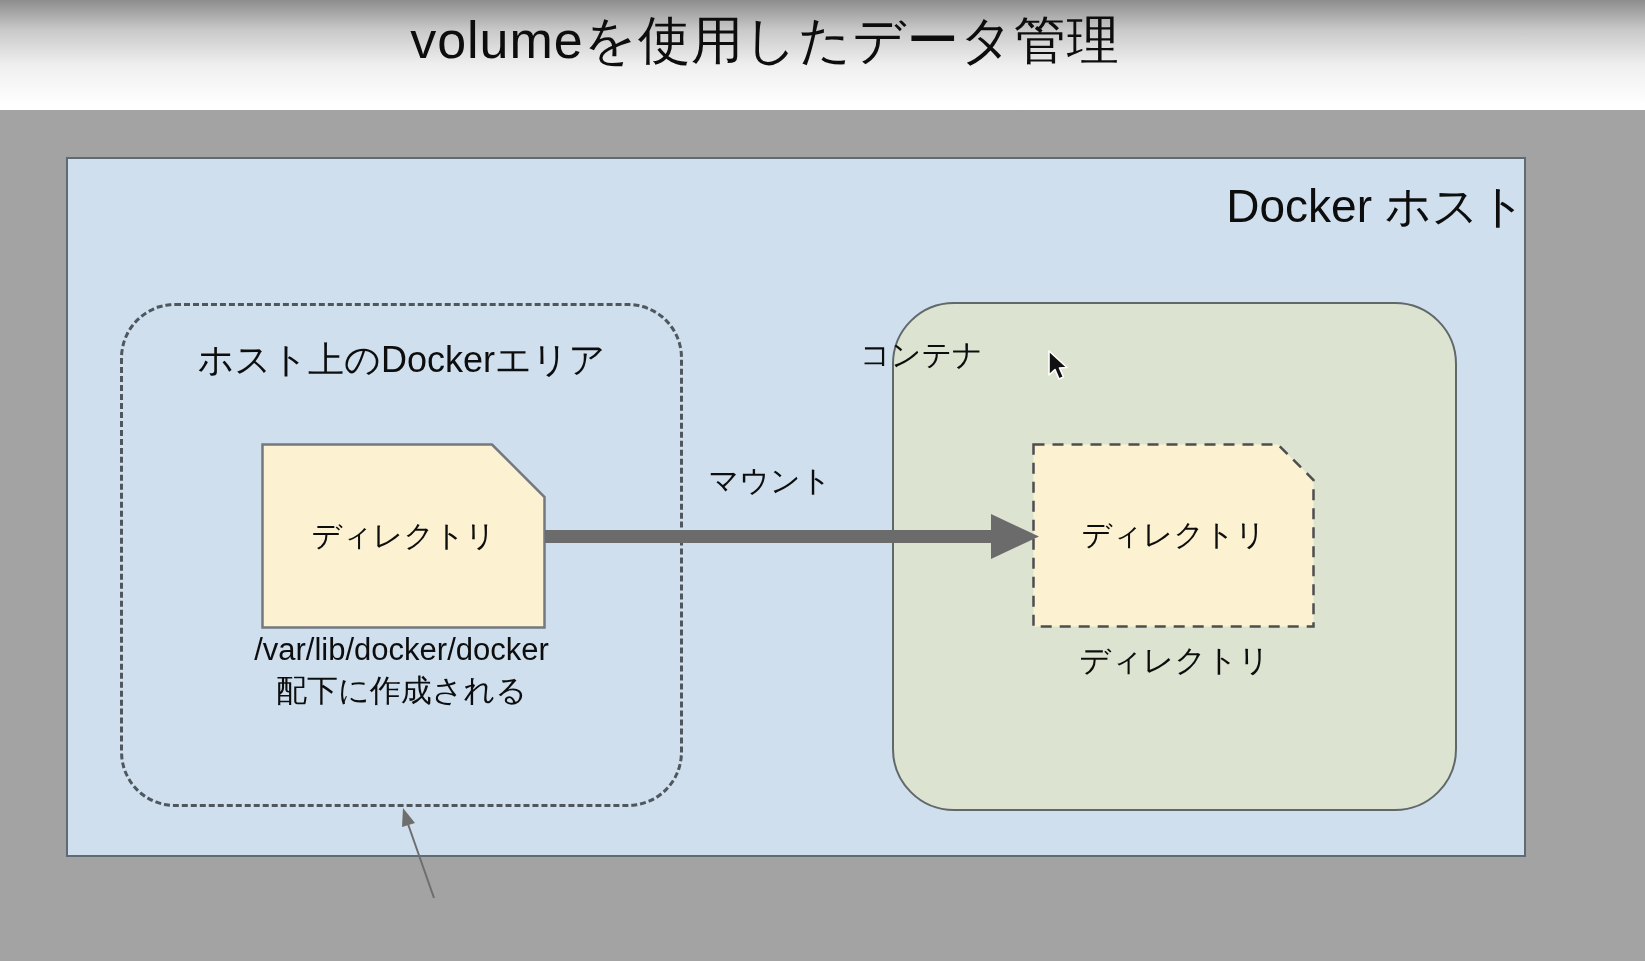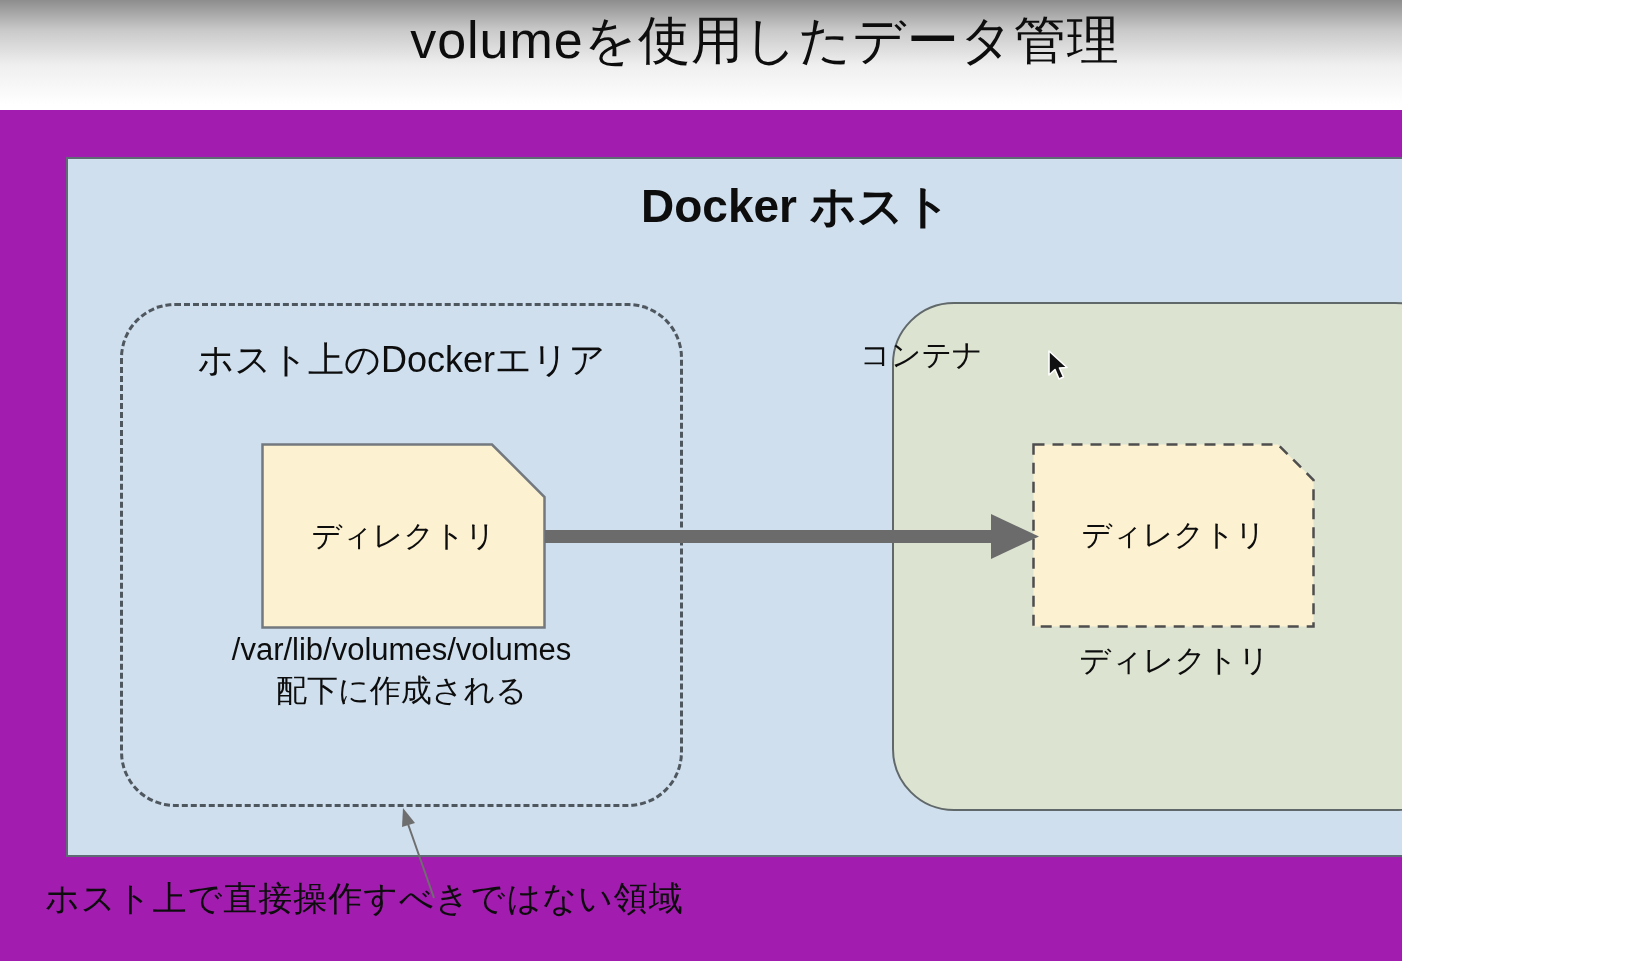--- a/index.html
+++ b/index.html
@@ -3,24 +3,24 @@
 <meta charset="utf-8">
 <style>
   * { margin: 0; padding: 0; box-sizing: border-box; }
   html, body { background: #ffffff; }
   body {
     font-family: "Liberation Sans", "DejaVu Sans", sans-serif;
     color: #111111;
   }
   .stage {
     position: relative;
-    width: 1402px;
+    width: 1645px;
     height: 961px;
     overflow: hidden;
-    background: #a21caf;
+    background: #a3a3a3;
   }
   .top-gradient {
     position: absolute;
     left: 0; top: 0;
     width: 100%; height: 110px;
     background: linear-gradient(to bottom, #8d8d8d 0px, #c9c9c9 30px, #efefef 65px, #ffffff 105px);
     pointer-events: none;
   }
   .page-title {
     position: absolute;
@@ -36,24 +36,23 @@
     position: absolute;
     left: 66px; top: 157px;
     width: 1460px; height: 700px;
     background: #cfdfee;
     border: 2px solid #5f6b74;
   }
   .host-label {
     position: absolute;
     left: 66px; top: 176px;
     width: 1460px;
-    text-align: center;
+    text-align: right;
     font-size: 46px;
     color: #0d0d0d;
-    font-weight: bold;
   }
   .docker-area {
     position: absolute;
     left: 120px; top: 303px;
     width: 563px; height: 504px;
     border: 3px dashed #4e565e;
     border-radius: 55px;
     background: transparent;
   }
   .area-label {
@@ -144,24 +143,25 @@
 
   <div class="docker-area"></div>
   <div class="area-label">ホスト上のDockerエリア</div>
 
   <svg class="shape-layer" style="left:261px; top:443px;" width="285" height="186">
     <path d="M1.5,1.5 H231 L283.5,54 V184.5 H1.5 Z" fill="#fcf1d0" stroke="#73797f" stroke-width="2.5"></path>
   </svg>
   <div class="dir-label dir-label-left">ディレクトリ</div>
 
   <div class="note-left">
-    <div>/var/lib/volumes/volumes</div>
+    <div>/var/lib/docker/docker</div>
     <div>配下に作成される</div>
   </div>
 
+  <div class="mount-label">マウント</div>
 
   <div class="container-box"></div>
   <div class="container-label">コンテナ</div>
 
   <svg class="cursor-wrap" viewBox="0 0 22 32">
     <path d="M3,1 L3,25 L9,19.5 L13,29 L17.5,27 L13.5,18 L21,17.5 Z" fill="#111111" stroke="#ffffff" stroke-width="1.6" stroke-linejoin="round"></path>
   </svg>
 
   <svg class="shape-layer" style="left:1032px; top:443px;" width="283" height="185">
     <path d="M1.5,1.5 H246 L281.5,37 V183.5 H1.5 Z" fill="#fcf1d0" stroke="#4e4e4e" stroke-width="2.5" stroke-dasharray="11 8"></path>
@@ -175,15 +175,14 @@
   <svg class="shape-layer" style="left:545px; top:503px;" width="496" height="68">
     <rect x="0" y="27" width="452" height="13" fill="#6b6b6b"></rect>
     <polygon points="446,11 494,33.5 446,56" fill="#6b6b6b"></polygon>
   </svg>
 
   <svg class="shape-layer" style="left:390px; top:804px;" width="64" height="96">
     <line x1="18" y1="20" x2="44" y2="94" stroke="#6e6e6e" stroke-width="2"></line>
     <polygon points="13,4 25,19 12,23" fill="#6e6e6e"></polygon>
   </svg>
 
-  <div class="annotation">ホスト上で直接操作すべきではない領域</div>
 
 </div>
 
 </body></html>

